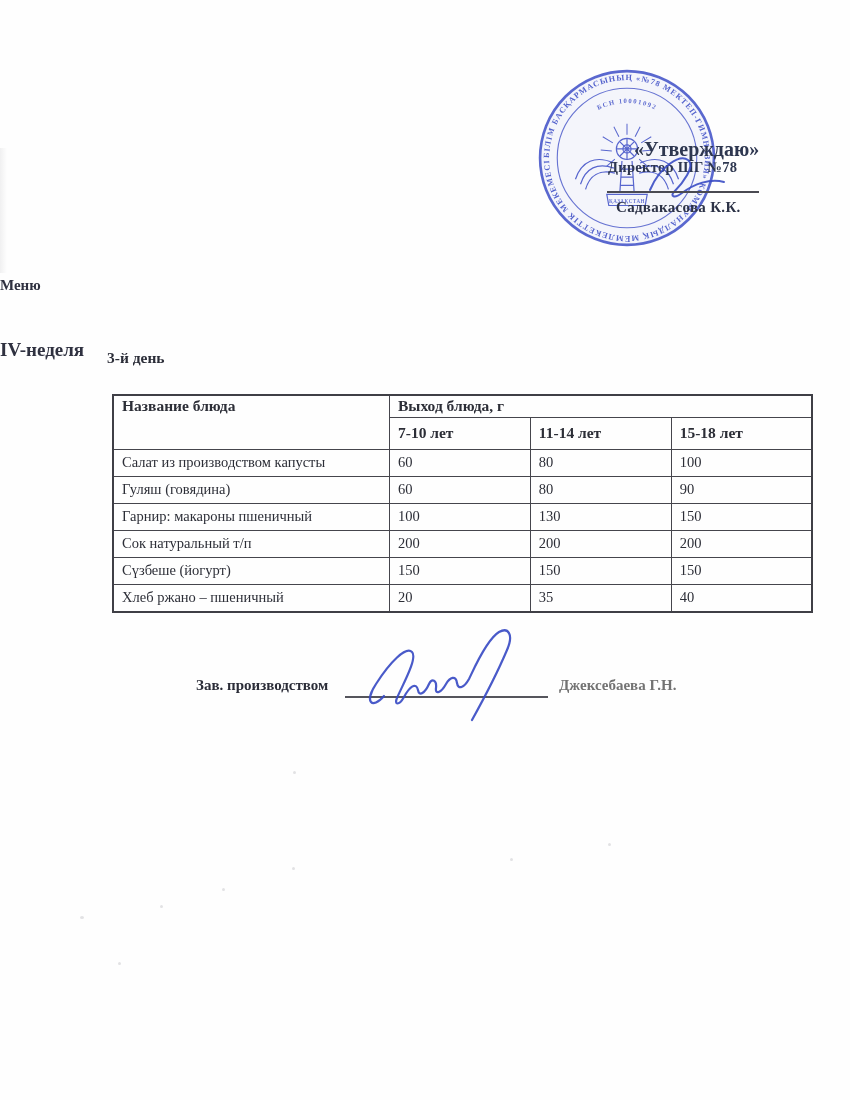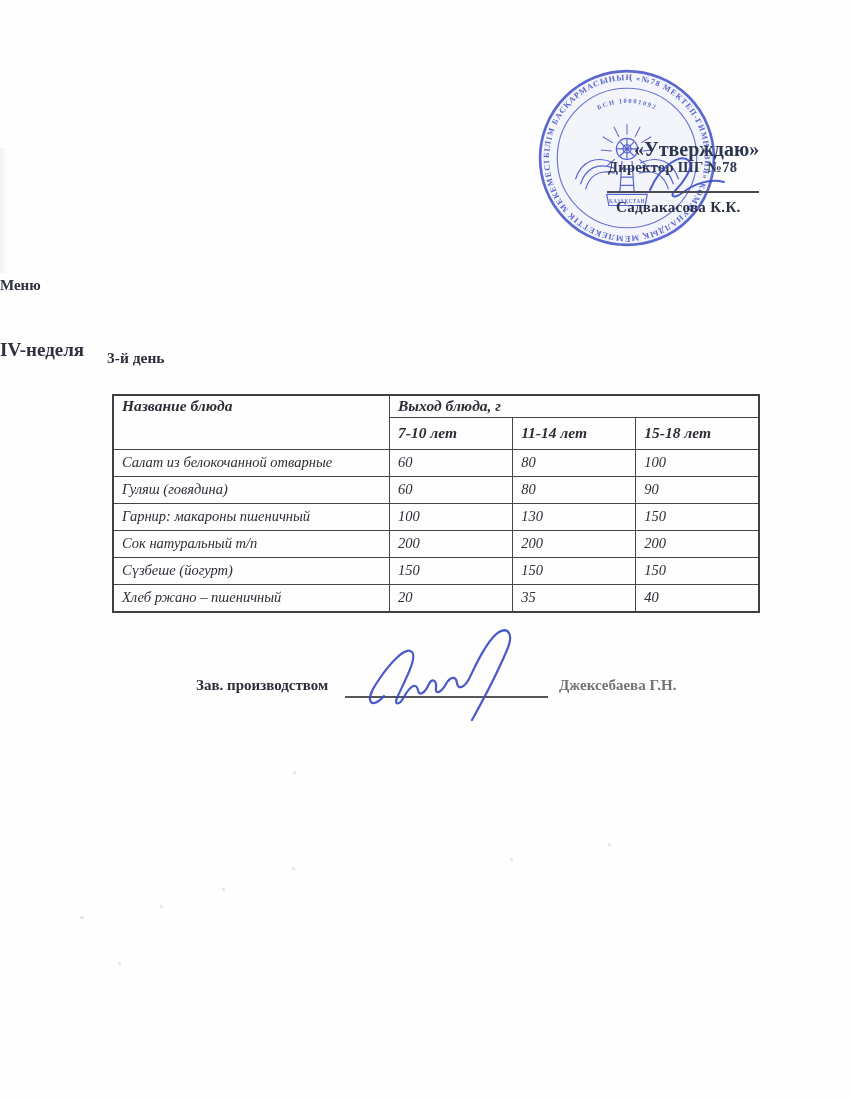--- a/index.html
+++ b/index.html
@@ -21,23 +21,23 @@
   .director-sig{left:632px;top:148px;width:120px;height:56px;}
   
   .title-line{left:0;top:0;width:702px;font-weight:bold;font-size:15px;color:#2f3140;margin-top:16px;}
   .t1{top:261px;}
   .t2{top:282px;}
   .t3{top:304px;}
   .t4{top:323px;font-size:19px;}
   .day-label{left:107px;top:349px;font-size:15.5px;font-weight:bold;color:#2b2d38;}
   
   table.menu{
-    position:absolute;left:112px;top:394px;width:648px;
+    position:absolute;left:112px;top:394px;width:701px;
     border-collapse:collapse;table-layout:fixed;
-    font-size:14.5px;color:#2c2e37;font-style:italic;
+    font-size:14.5px;color:#2c2e37;
   }
   table.menu th, table.menu td{
     border:1.4px solid #45454c;padding:1px 8px 2px 8px;text-align:left;
     overflow:hidden;white-space:nowrap;
   }
   table.menu{border:2px solid #3f3f46;}
   th.name-h{width:259px;vertical-align:top;font-size:15.5px;height:30px;}
   th.group-h{text-align:center;font-size:15.5px;margin-top:40px;}
   th.age-h{font-size:15.5px;height:28px;}
   .col2{width:142px;} .col3{width:118px;} .col4{width:129px;}
@@ -132,21 +132,21 @@
         <th class="group-h" colspan="3">Выход блюда, г</th>
       </tr>
       <tr>
         <th class="age-h col2">7-10 лет</th>
         <th class="age-h col3">11-14 лет</th>
         <th class="age-h col4">15-18 лет</th>
       </tr>
     </thead>
     <tbody>
       <tr>
-        <td>Салат из  белокочанной отварные</td>
+        <td>Салат из  производством капусты</td>
         <td>60</td>
         <td>80</td>
         <td>100</td>
       </tr>
       <tr>
         <td>Гуляш (говядина)</td>
         <td>60</td>
         <td>80</td>
         <td>90</td>
       </tr>

